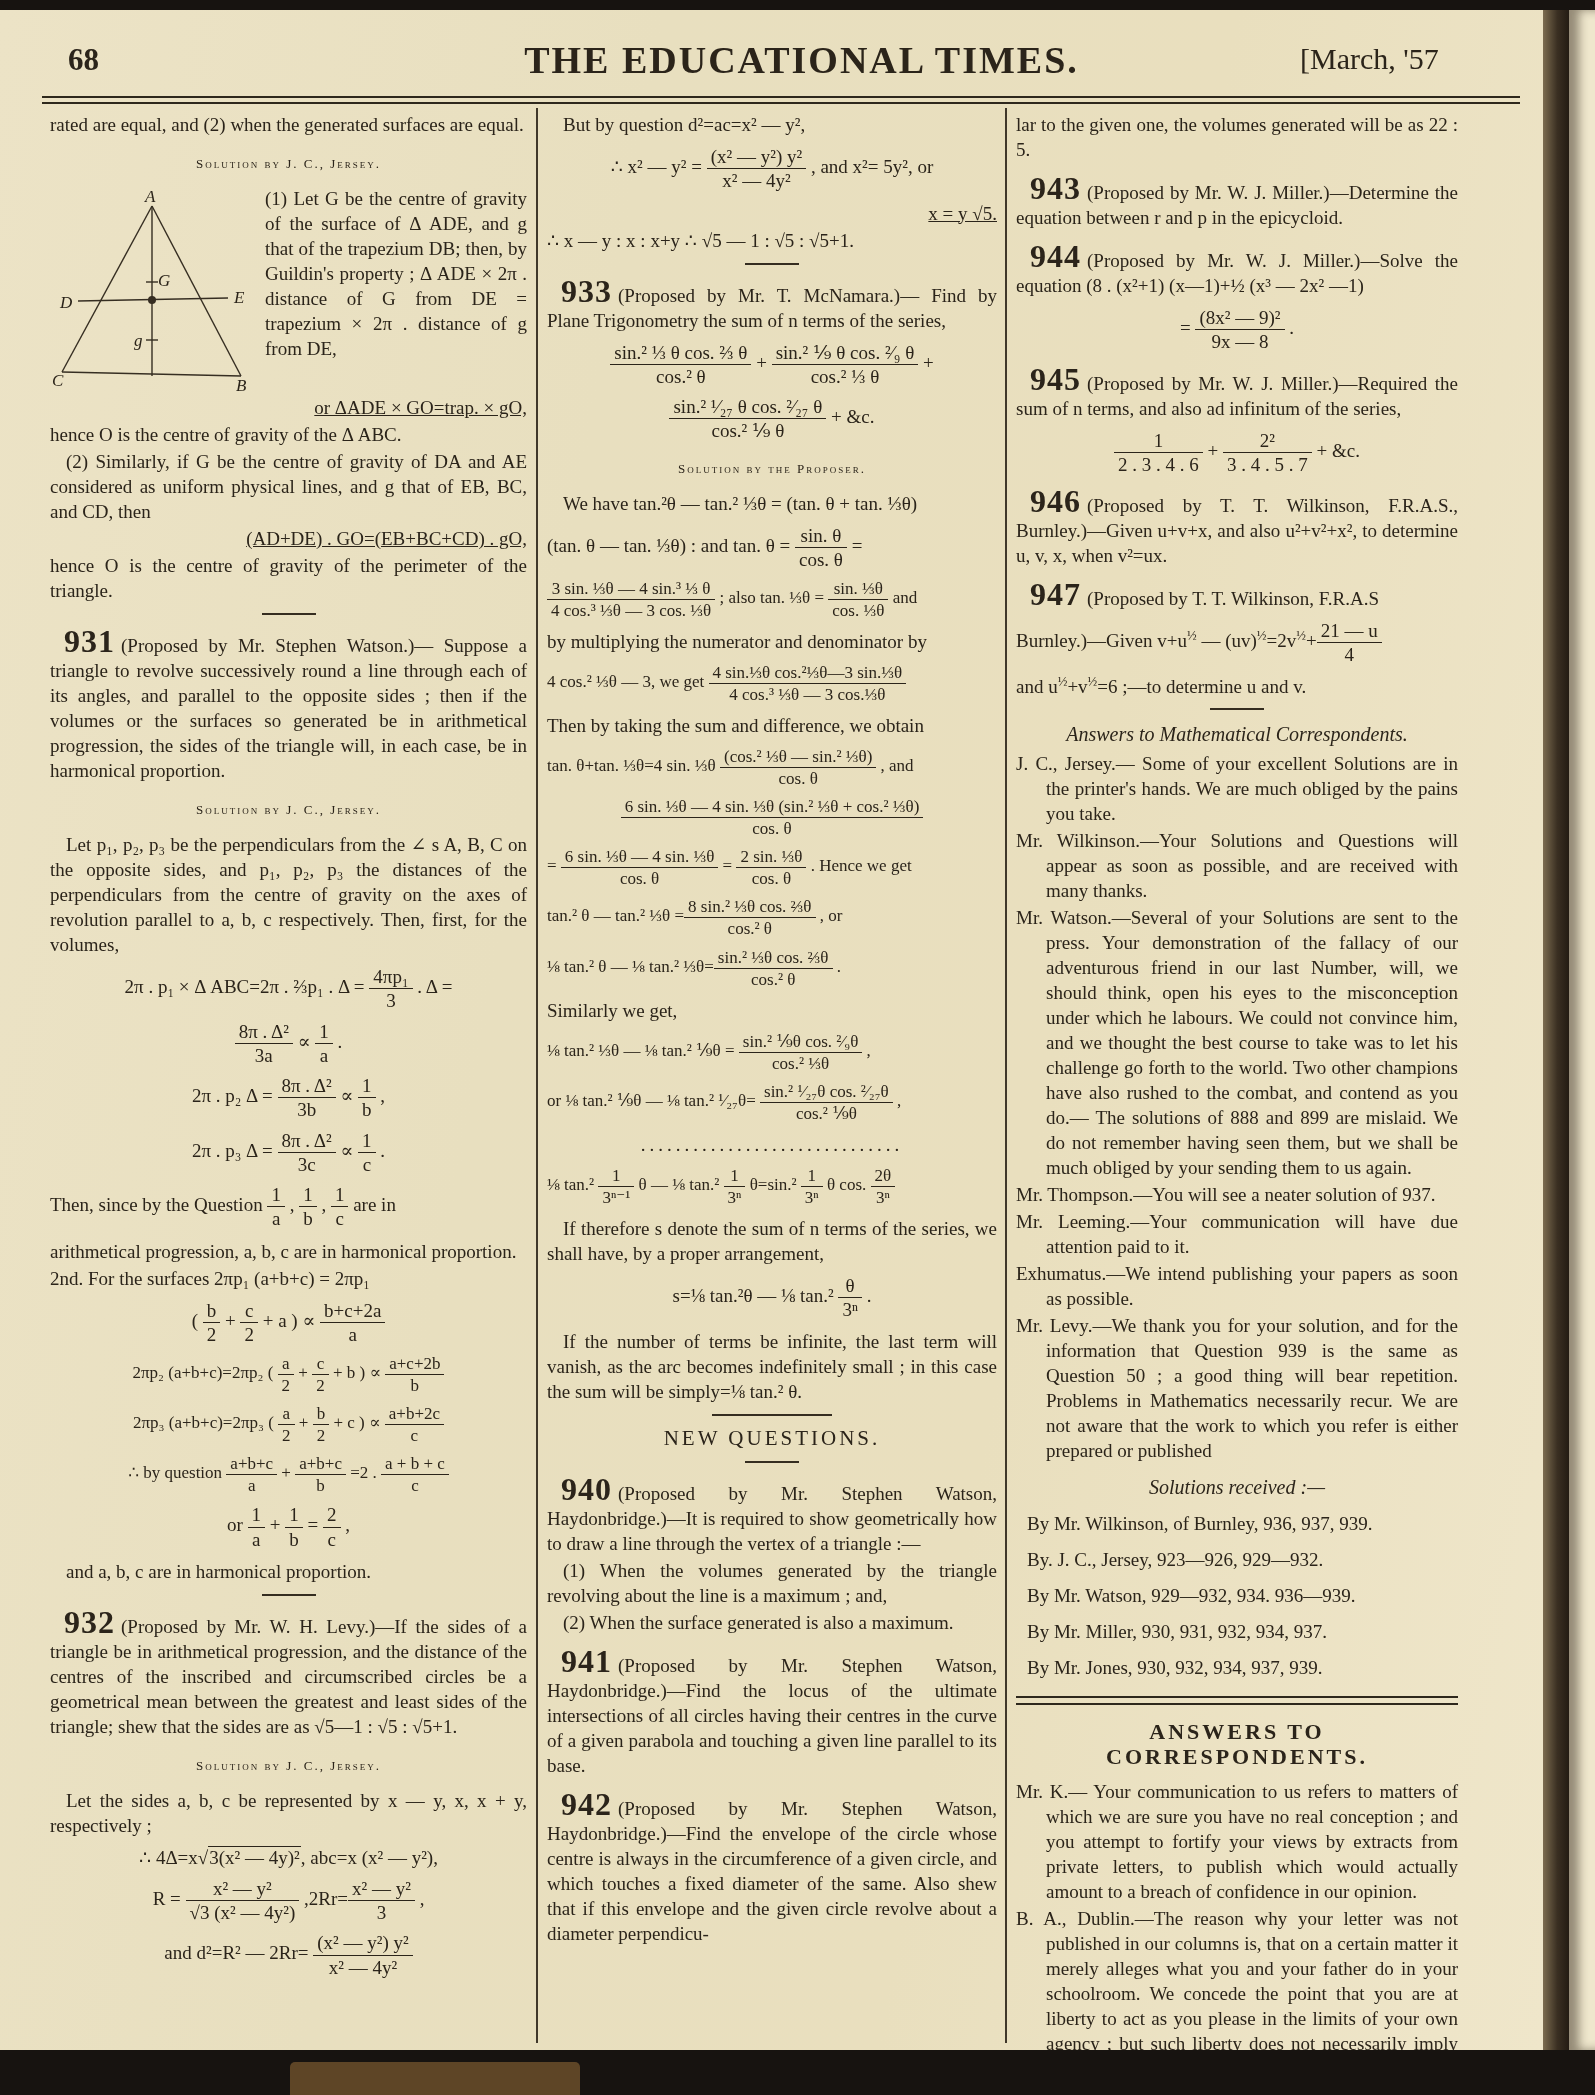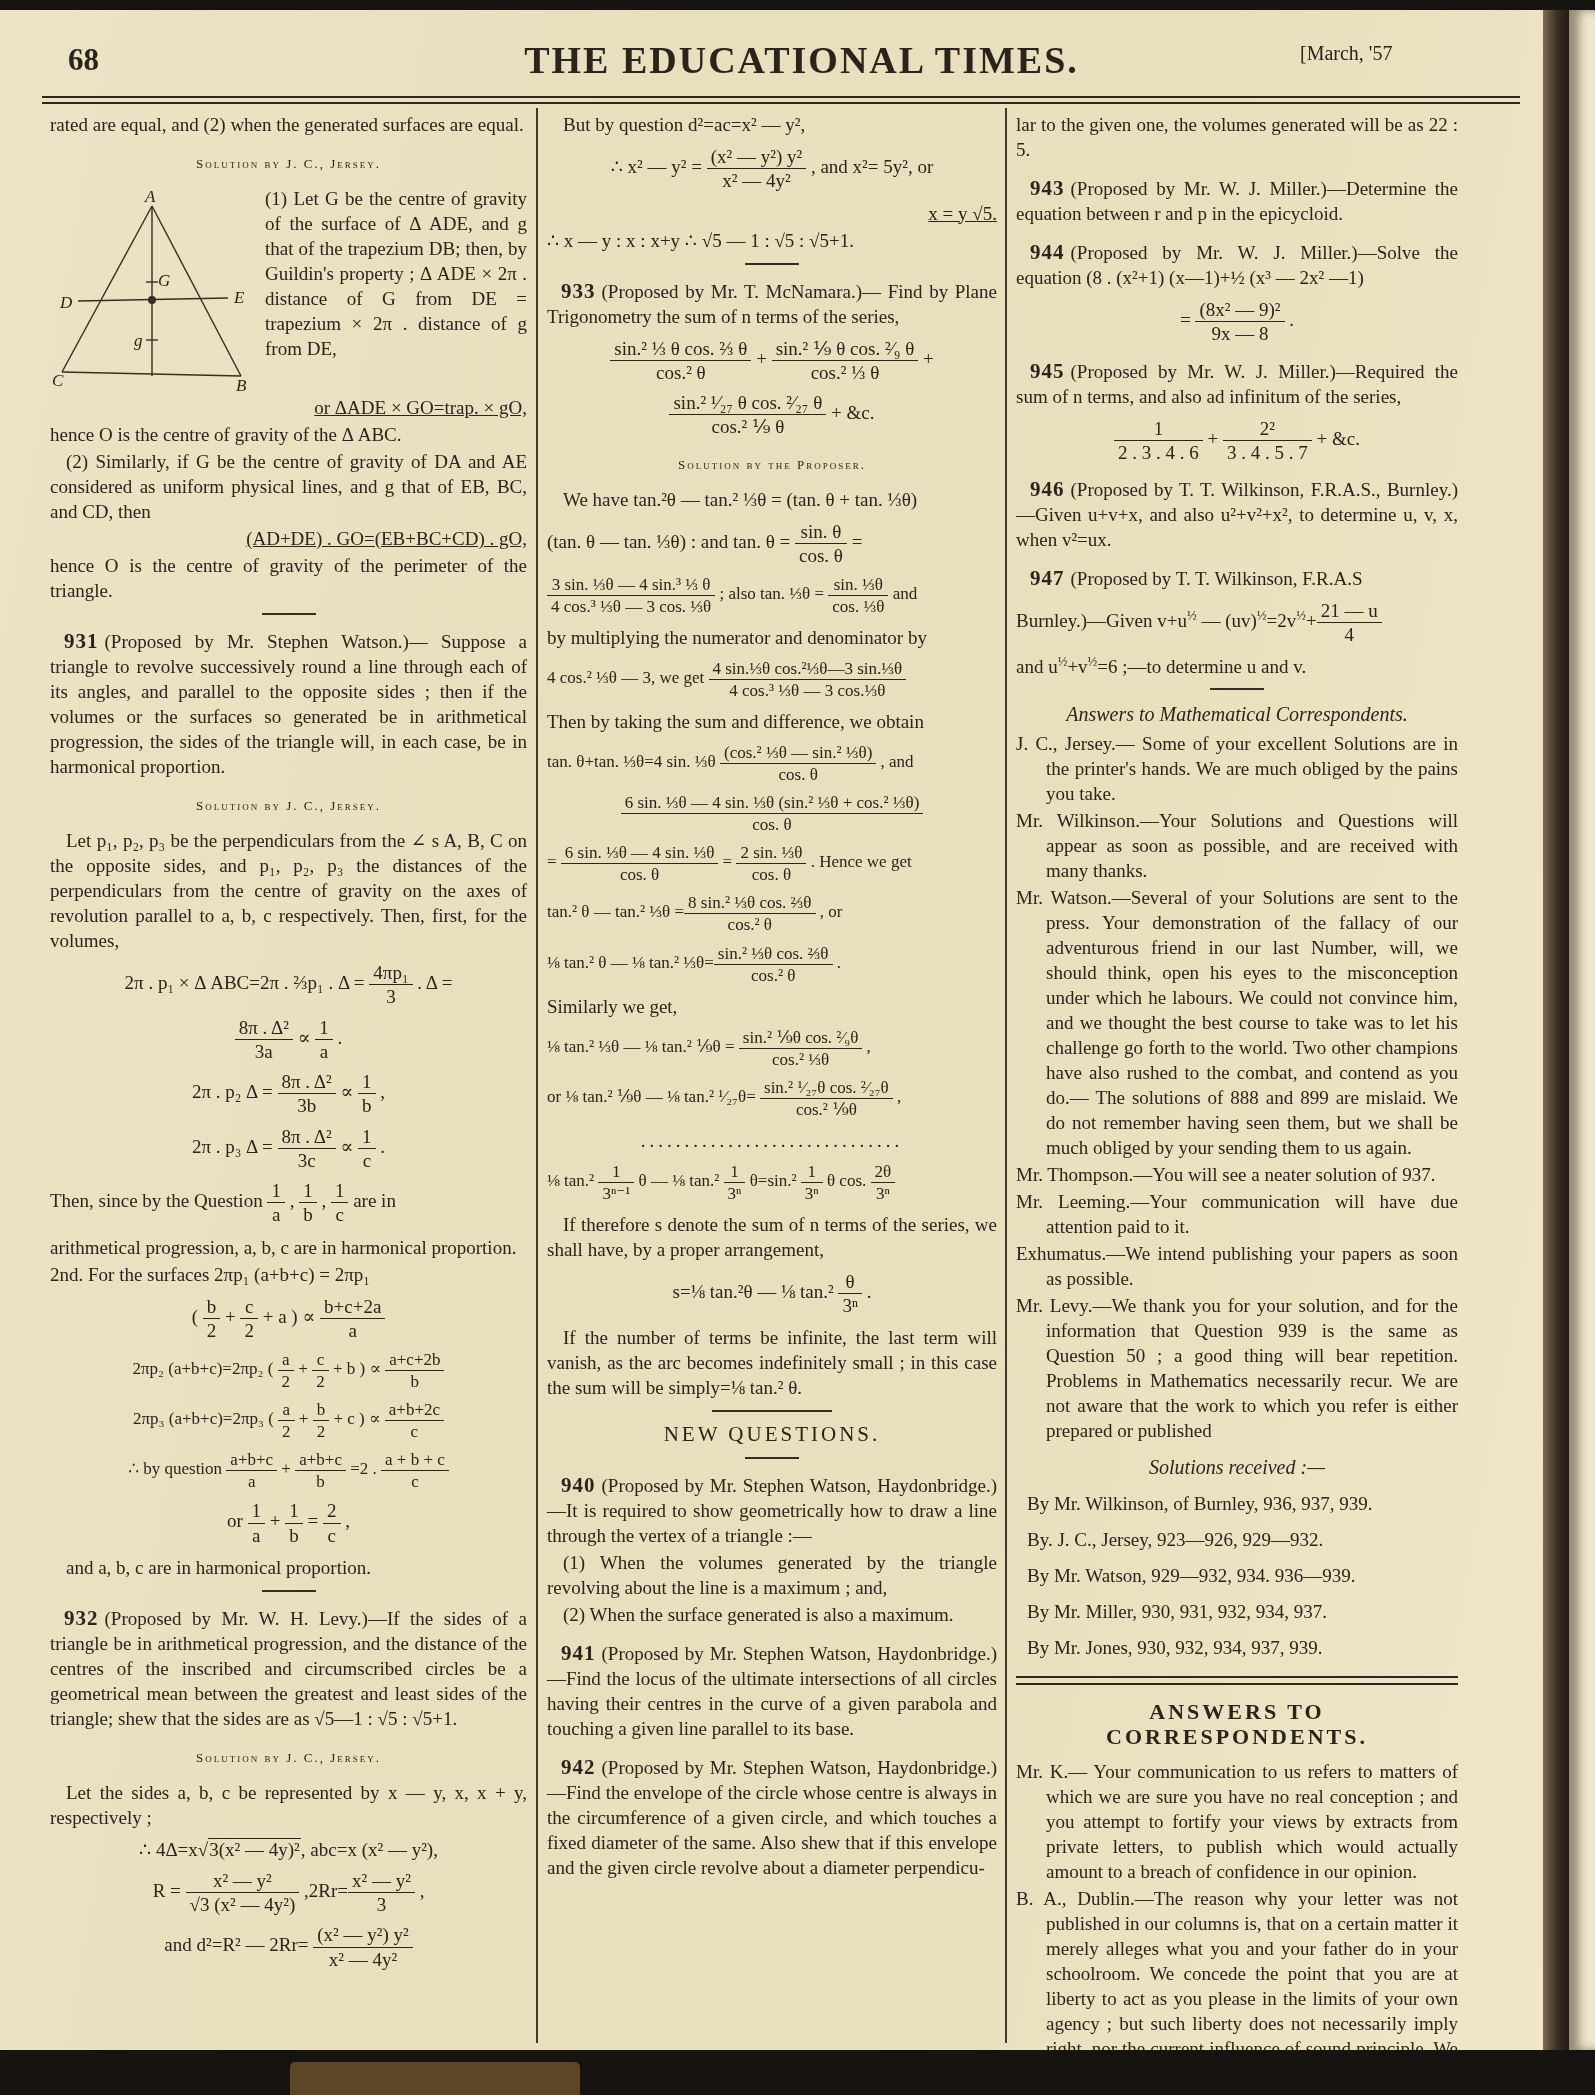--- a/index.html
+++ b/index.html
@@ -12,32 +12,32 @@
   .band-bottom{position:absolute;left:0;top:2050px;width:1595px;height:45px;background:#171310;}
   .bb-patch{position:absolute;left:290px;top:2062px;width:290px;height:33px;background:#5e4526;border-radius:5px 5px 0 0;}
   .gutter{position:absolute;left:1543px;top:10px;width:26px;height:2040px;
           background:linear-gradient(to right,#7c6c50,#3a2f22 55%,#241c13);}
   .nextpage{position:absolute;left:1569px;top:10px;width:26px;height:2040px;
             background:#efe7cd;box-shadow:inset 10px 0 10px rgba(40,28,15,.45);}
   
   .pagenum{position:absolute;left:68px;top:42px;font-size:31px;font-weight:bold;}
   .masthead{position:absolute;left:0;top:38px;width:1543px;text-align:center;
             font-size:38px;font-weight:bold;letter-spacing:2px;margin-left:30px;}
-  .issue{position:absolute;left:1300px;top:42px;font-size:20px;}
+  .issue{position:absolute;left:1300px;top:42px;font-size:30px;}
   .dblrule{position:absolute;left:42px;top:96px;width:1478px;height:4px;
            border-top:2px solid #2e281c;border-bottom:2px solid #2e281c;}
   
   .vrule{position:absolute;top:108px;width:2px;height:1935px;background:#40382a;}
   
   .col{position:absolute;top:112px;font-size:19px;line-height:25px;text-align:justify;}
   .col p{margin:0 0 2px 0;}
   .col p.ind{text-indent:16px;}
   .solhead{text-align:center;font-variant:small-caps;letter-spacing:2px;font-size:13px;margin:14px 0 10px 0 !important;}
   .q{margin-top:14px !important;}
-  .qnum{font-size:21px;font-weight:bold;letter-spacing:1px;padding-left:14px;padding-right:6px;}
+  .qnum{font-size:32px;font-weight:bold;letter-spacing:1px;padding-left:14px;padding-right:6px;}
   .eq{text-align:center;margin:9px 0;line-height:1.15;}
   .eq.left{text-align:left;}
   .eq.small{font-size:17px;}
   .fr{display:inline-block;vertical-align:middle;text-align:center;line-height:1.12;}
   .fr .n{display:block;padding:0 4px 1px;border-bottom:1.6px solid currentColor;}
   .fr .d{display:block;padding:1px 4px 0;}
   sup{font-size:68%;}
   .sq .ov{border-top:1.4px solid currentColor;padding:0 1px;}
   .sep{width:54px;border-top:2.4px solid #352d20;margin:10px auto;}
   .sep.wide{width:120px;}

